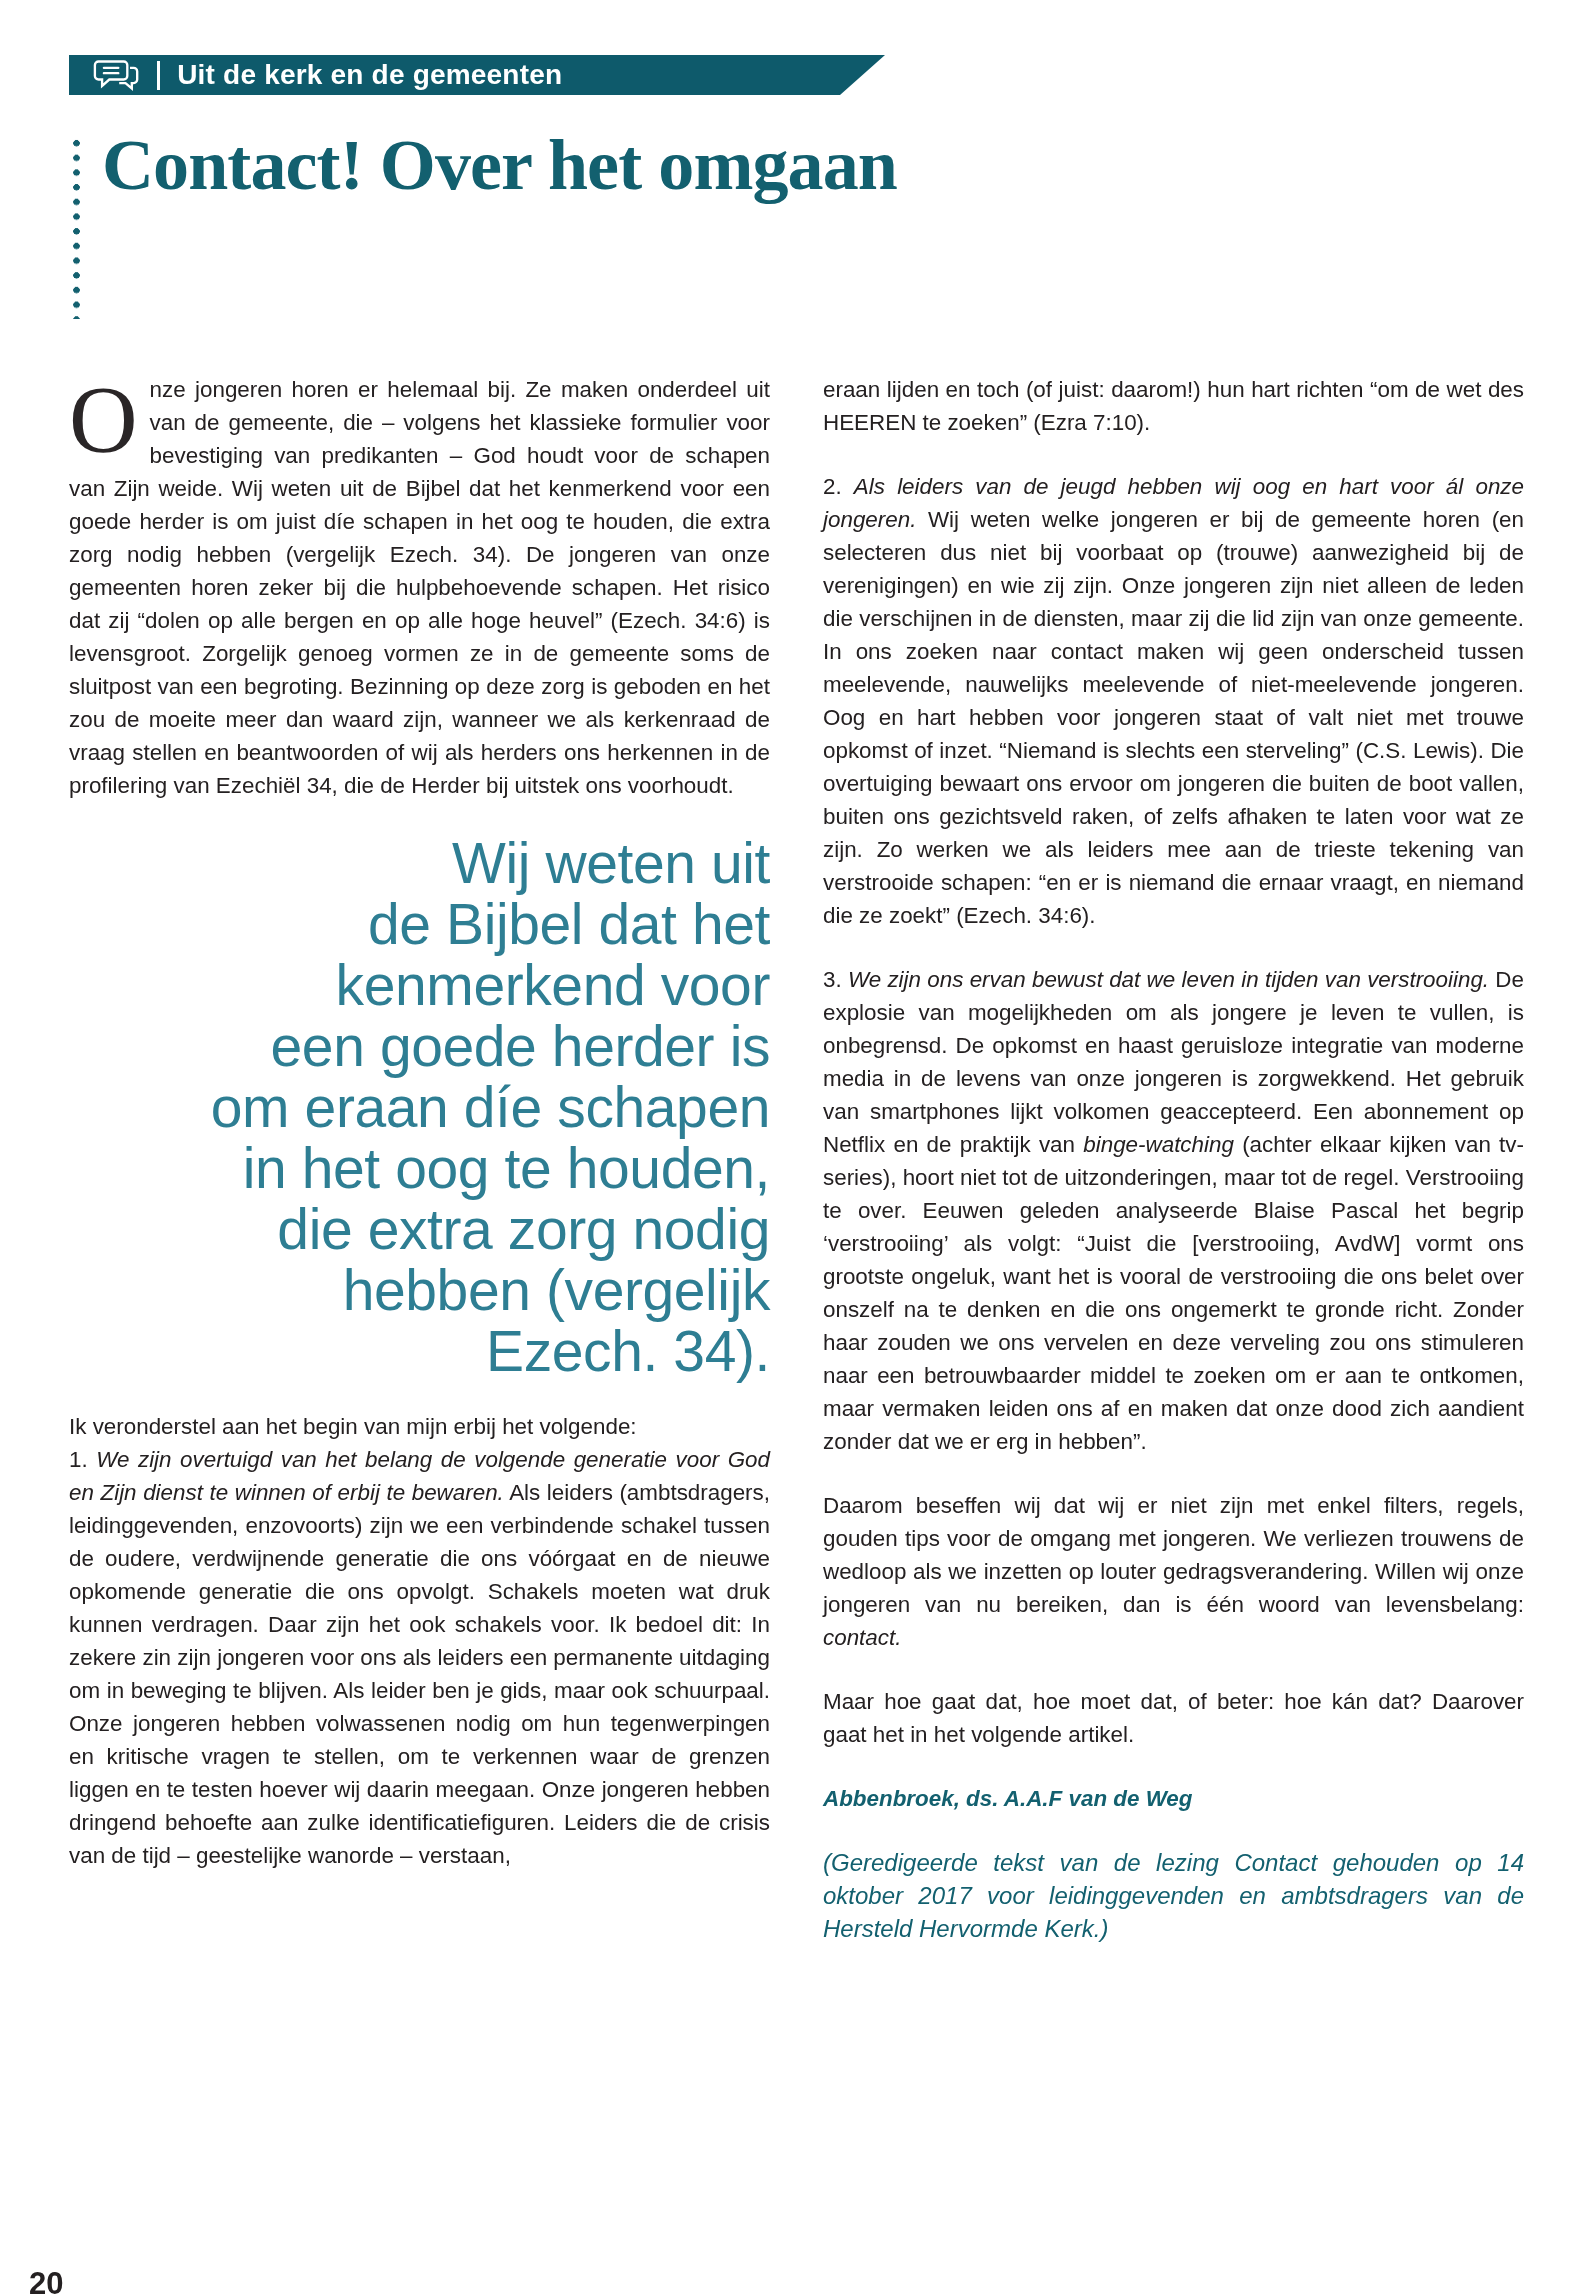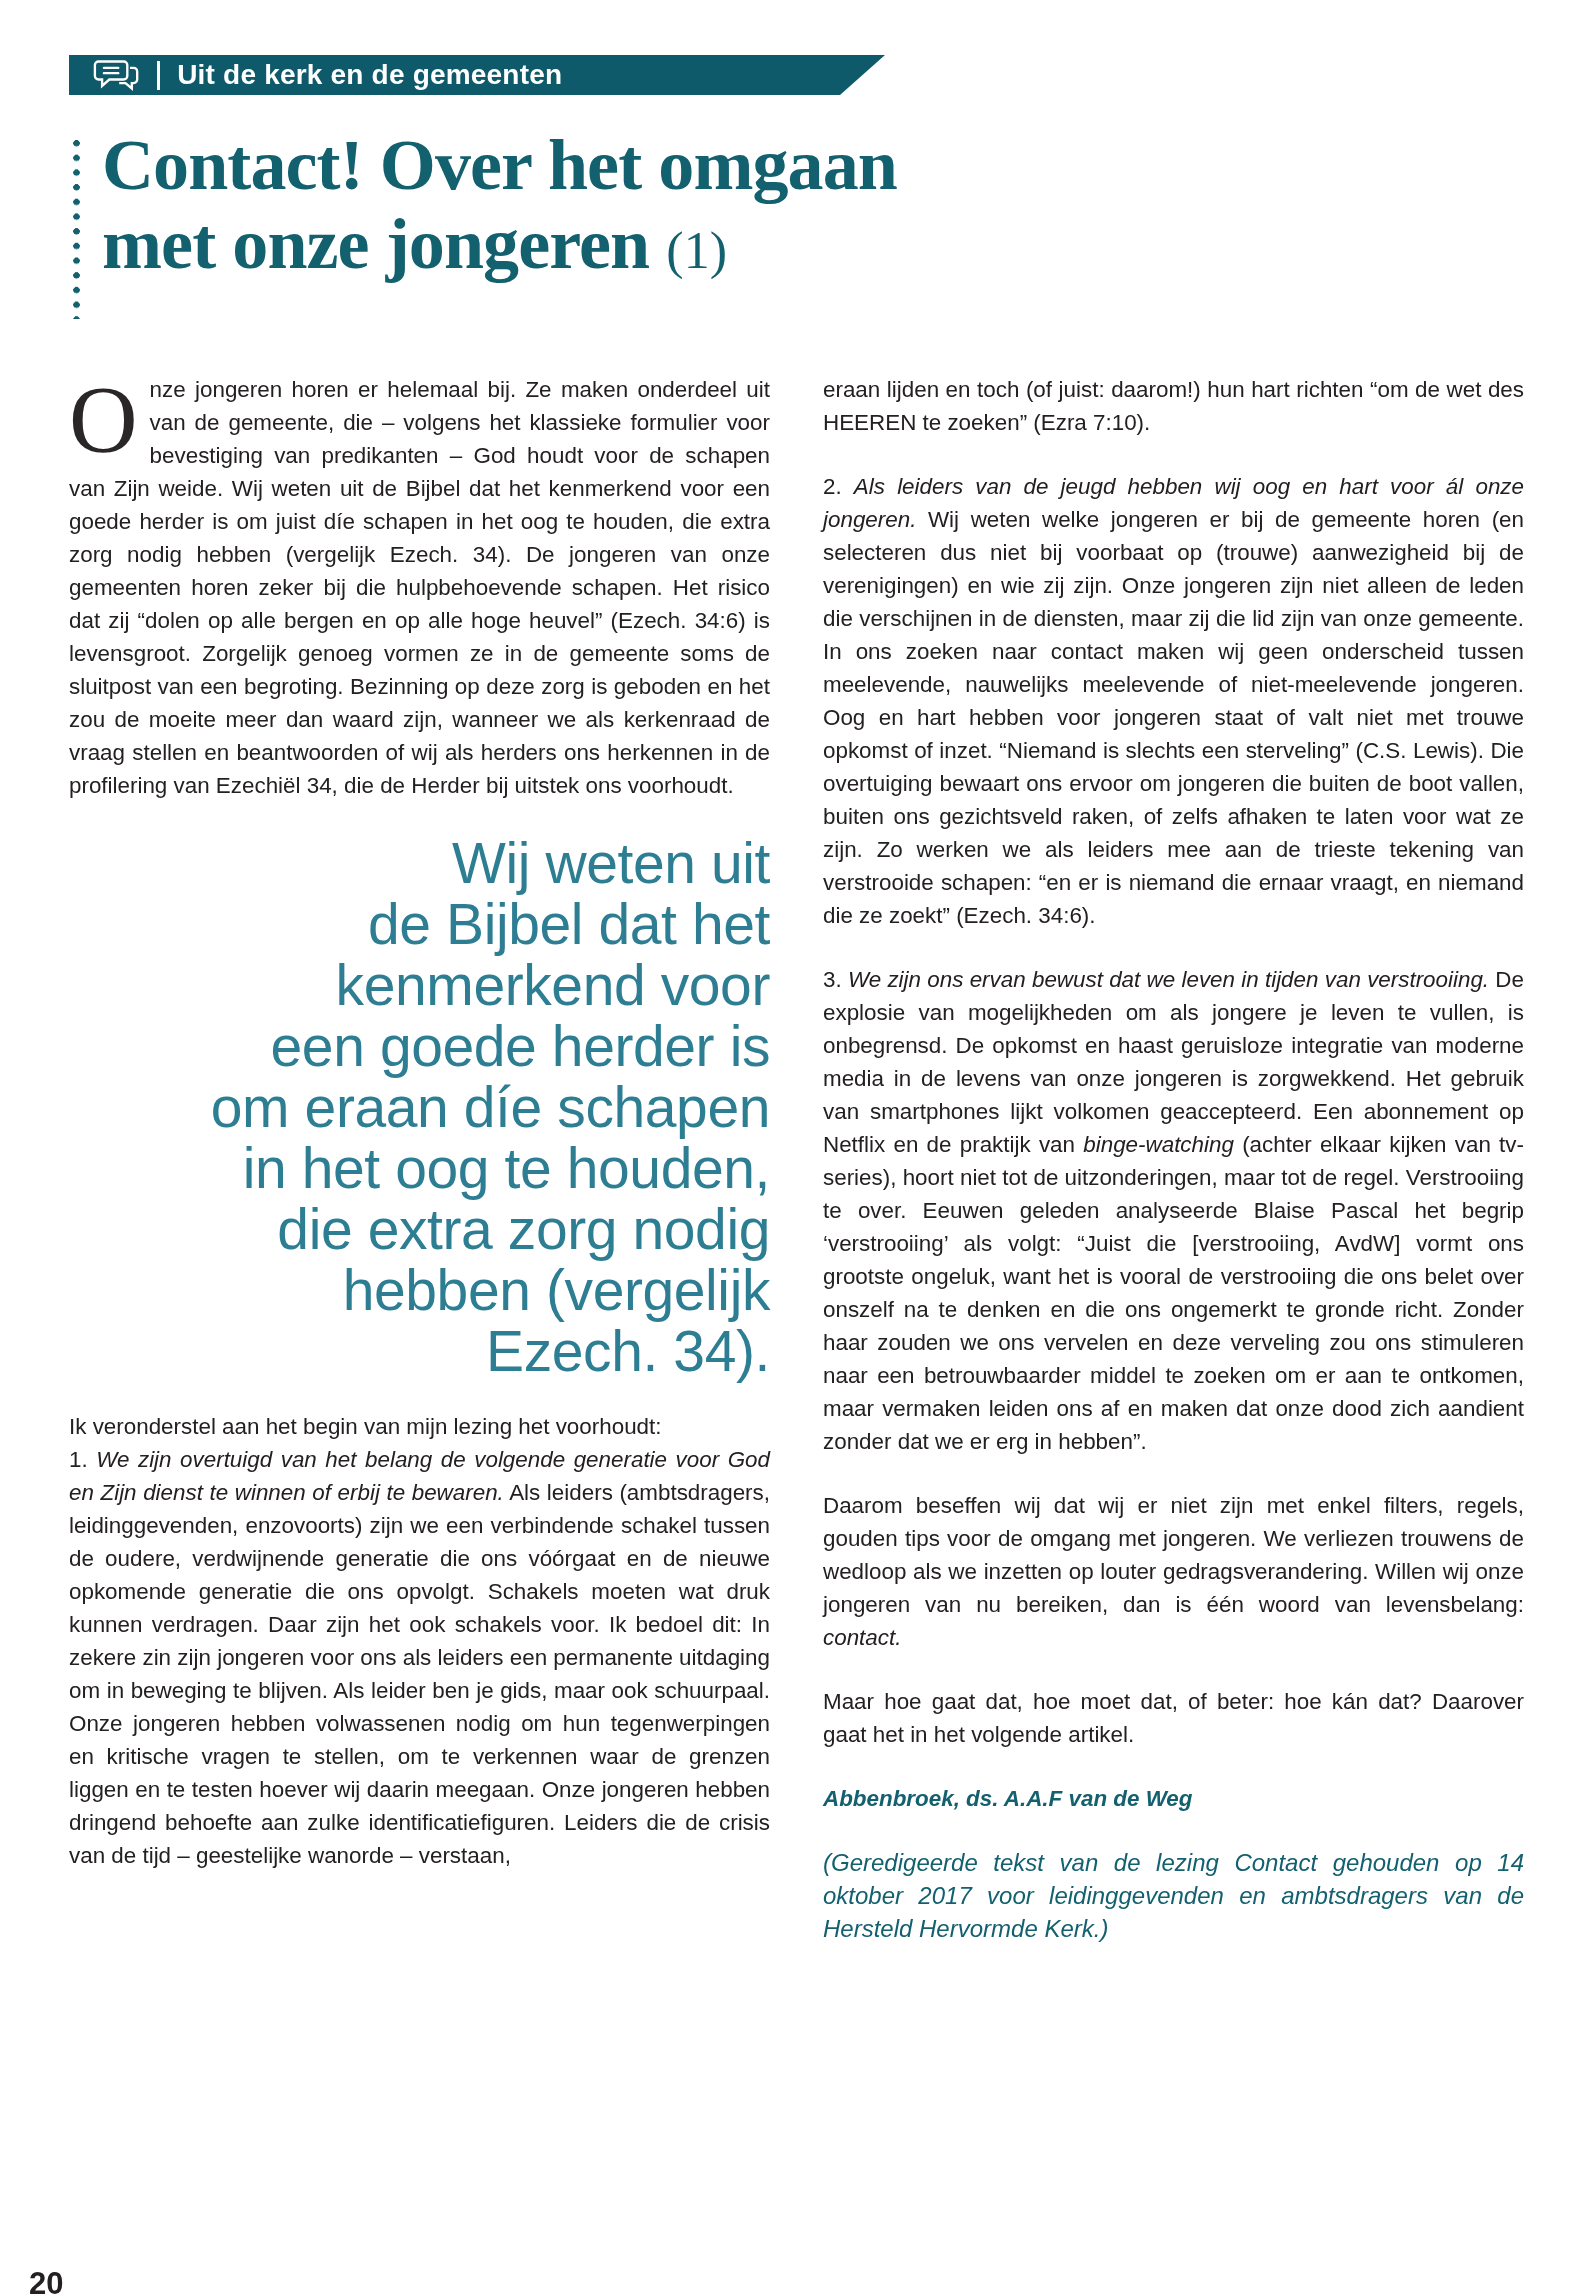--- a/index.html
+++ b/index.html
@@ -83,39 +83,38 @@
       </svg>
     </span>
     <span class="banner-divider"></span>
     <span class="banner-label">Uit de kerk en de gemeenten</span>
   </header>
 
   <div class="dotted-line"></div>
 
   <h1 class="title">
     <span class="t-line">Contact! Over het omgaan</span>
-    <span class="t-line"><span>met onze jongeren </span><span class="t-suffix">(1)</span></span>
   </h1>
 
   <section class="col col-left">
     <p class="body-p"><span class="dropcap">O</span><span>nze jongeren horen er helemaal bij. Ze maken onderdeel uit van de gemeente, die – volgens het klassieke formulier voor bevestiging van predikanten – God houdt voor de schapen van Zijn weide. Wij weten uit de Bijbel dat het kenmerkend voor een goede herder is om juist díe schapen in het oog te houden, die extra zorg nodig hebben (vergelijk Ezech. 34). De jongeren van onze gemeenten horen zeker bij die hulpbehoevende schapen. Het risico dat zij “dolen op alle bergen en op alle hoge heuvel” (Ezech. 34:6) is levensgroot. Zorgelijk genoeg vormen ze in de gemeente soms de sluitpost van een begroting. Bezinning op deze zorg is geboden en het zou de moeite meer dan waard zijn, wanneer we als kerkenraad de vraag stellen en beantwoorden of wij als herders ons herkennen in de profilering van Ezechiël 34, die de Herder bij uitstek ons voorhoudt.</span></p>
 
     <blockquote class="pullquote">
         <span class="line">Wij weten uit</span>
         <span class="line">de Bijbel dat het</span>
         <span class="line">kenmerkend voor</span>
         <span class="line">een goede herder is</span>
         <span class="line">om eraan díe schapen</span>
         <span class="line">in het oog te houden,</span>
         <span class="line">die extra zorg nodig</span>
         <span class="line">hebben (vergelijk</span>
         <span class="line">Ezech. 34).</span>
       </blockquote>
 
-    <p class="body-p tight">Ik veronderstel aan het begin van mijn lezing het voorhoudt:</p>
+    <p class="body-p tight">Ik veronderstel aan het begin van mijn erbij het volgende:</p>
     <p class="body-p"><span>1. </span><span class="italic">We zijn overtuigd van het belang de volgende generatie voor God en Zijn dienst te winnen of erbij te bewaren.</span><span> Als leiders (ambtsdragers, leidinggevenden, enzovoorts) zijn we een verbindende schakel tussen de oudere, verdwijnende generatie die ons vóórgaat en de nieuwe opkomende generatie die ons opvolgt. Schakels moeten wat druk kunnen verdragen. Daar zijn het ook schakels voor. Ik bedoel dit: In zekere zin zijn jongeren voor ons als leiders een permanente uitdaging om in beweging te blijven. Als leider ben je gids, maar ook schuurpaal. Onze jongeren hebben volwassenen nodig om hun tegenwerpingen en kritische vragen te stellen, om te verkennen waar de grenzen liggen en te testen hoever wij daarin meegaan. Onze jongeren hebben dringend behoefte aan zulke identificatiefiguren. Leiders die de crisis van de tijd – geestelijke wanorde – verstaan,</span></p>
   </section>
 
   <section class="col col-right">
     <p class="body-p">eraan lijden en toch (of juist: daarom!) hun hart richten “om de wet des HEEREN te zoeken” (Ezra 7:10).</p>
     <p class="body-p"><span>2. </span><span class="italic">Als leiders van de jeugd hebben wij oog en hart voor ál onze jongeren.</span><span> Wij weten welke jongeren er bij de gemeente horen (en selecteren dus niet bij voorbaat op (trouwe) aanwezigheid bij de verenigingen) en wie zij zijn. Onze jongeren zijn niet alleen de leden die verschijnen in de diensten, maar zij die lid zijn van onze gemeente. In ons zoeken naar contact maken wij geen onderscheid tussen meelevende, nauwelijks meelevende of niet-meelevende jongeren. Oog en hart hebben voor jongeren staat of valt niet met trouwe opkomst of inzet. “Niemand is slechts een sterveling” (C.S. Lewis). Die overtuiging bewaart ons ervoor om jongeren die buiten de boot vallen, buiten ons gezichtsveld raken, of zelfs afhaken te laten voor wat ze zijn. Zo werken we als leiders mee aan de trieste tekening van verstrooide schapen: “en er is niemand die ernaar vraagt, en niemand die ze zoekt” (Ezech. 34:6).</span></p>
     <p class="body-p"><span>3. </span><span class="italic">We zijn ons ervan bewust dat we leven in tijden van verstrooiing.</span><span> De explosie van mogelijkheden om als jongere je leven te vullen, is onbegrensd. De opkomst en haast geruisloze integratie van moderne media in de levens van onze jongeren is zorgwekkend. Het gebruik van smartphones lijkt volkomen geaccepteerd. Een abonnement op Netflix en de praktijk van </span><span class="italic">binge-watching</span><span> (achter elkaar kijken van tv-series), hoort niet tot de uitzonderingen, maar tot de regel. Verstrooiing te over. Eeuwen geleden analyseerde Blaise Pascal het begrip ‘verstrooiing’ als volgt: “Juist die [verstrooiing, AvdW] vormt ons grootste ongeluk, want het is vooral de verstrooiing die ons belet over onszelf na te denken en die ons ongemerkt te gronde richt. Zonder haar zouden we ons vervelen en deze verveling zou ons stimuleren naar een betrouwbaarder middel te zoeken om er aan te ontkomen, maar vermaken leiden ons af en maken dat onze dood zich aandient zonder dat we er erg in hebben”.</span></p>
     <p class="body-p"><span>Daarom beseffen wij dat wij er niet zijn met enkel filters, regels, gouden tips voor de omgang met jongeren. We verliezen trouwens de wedloop als we inzetten op louter gedragsverandering. Willen wij onze jongeren van nu bereiken, dan is één woord van levensbelang: </span><span class="italic">contact.</span></p>
     <p class="body-p">Maar hoe gaat dat, hoe moet dat, of beter: hoe kán dat? Daarover gaat het in het volgende artikel.</p>
     <p class="author">Abbenbroek, ds. A.A.F van de Weg</p>

